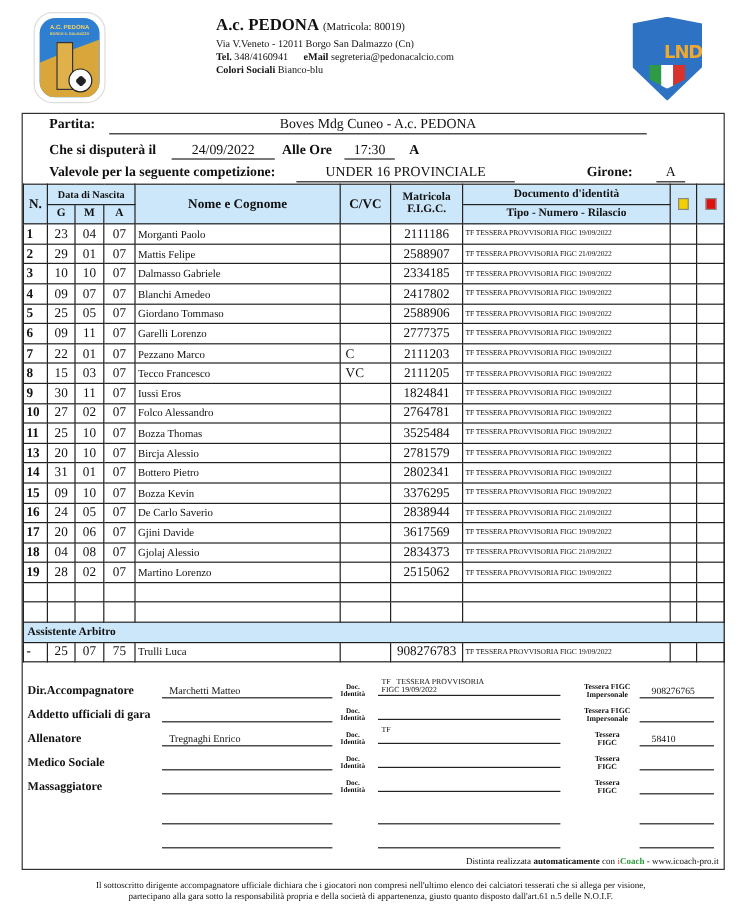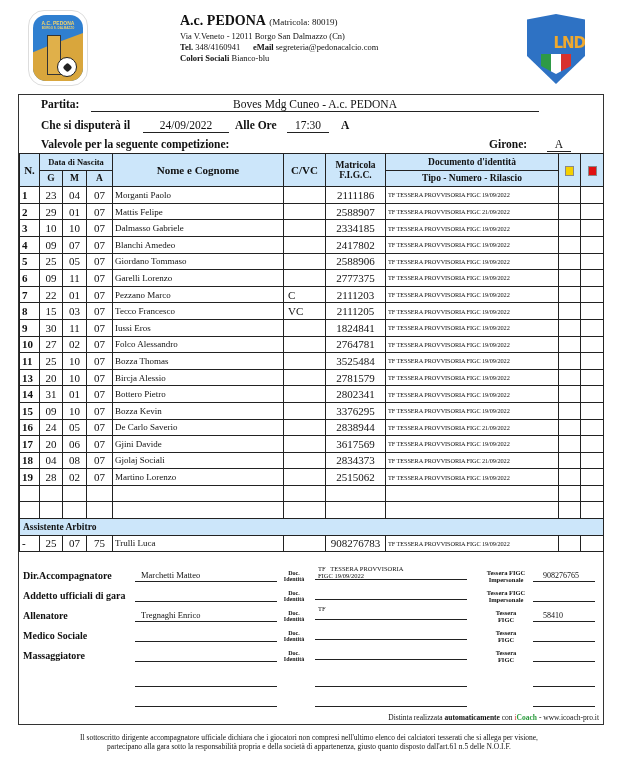--- a/index.html
+++ b/index.html
@@ -102,20 +102,21 @@
   <div class="info-row" style="left:22px; top:3px;">Partita:</div>
   <div class="info-val" style="left:72px; top:3px; width:448px;">Boves Mdg Cuneo - A.c. PEDONA</div>
 
   <div class="info-row" style="left:22px; top:24px;">Che si disputerà il</div>
   <div class="info-val" style="left:124px; top:24px; width:86px;">24/09/2022</div>
   <div class="info-row" style="left:216px; top:24px;">Alle Ore</div>
   <div class="info-val" style="left:268px; top:24px; width:42px;">17:30</div>
   <div class="info-row" style="left:322px; top:24px;">A</div>
 
   <div class="info-row" style="left:22px; top:43px;">Valevole per la seguente competizione:</div>
+  <div class="info-val" style="left:228px; top:43px; width:182px;">UNDER 16 PROVINCIALE</div>
   <div class="info-row" style="left:470px; top:43px;">Girone:</div>
   <div class="info-val" style="left:528px; top:43px; width:24px;">A</div>
 
   <table class="roster">
     <colgroup>
       <col style="width:20px">
         <col style="width:23px">
         <col style="width:24px">
         <col style="width:26px">
       <col style="width:171px">
@@ -337,21 +338,21 @@
           <td class="mat">3617569</td>
           <td class="doc">TF   TESSERA PROVVISORIA   FIGC 19/09/2022</td>
           <td></td>
           <td></td>
         </tr>
         <tr>
           <td class="n">18</td>
           <td class="d">04</td>
           <td class="d">08</td>
           <td class="d">07</td>
-          <td class="nm">Gjolaj Sociali</td>
+          <td class="nm">Gjolaj Alessio</td>
           <td class="cvc"></td>
           <td class="mat">2834373</td>
           <td class="doc">TF   TESSERA PROVVISORIA   FIGC 21/09/2022</td>
           <td></td>
           <td></td>
         </tr>
         <tr>
           <td class="n">19</td>
           <td class="d">28</td>
           <td class="d">02</td>

